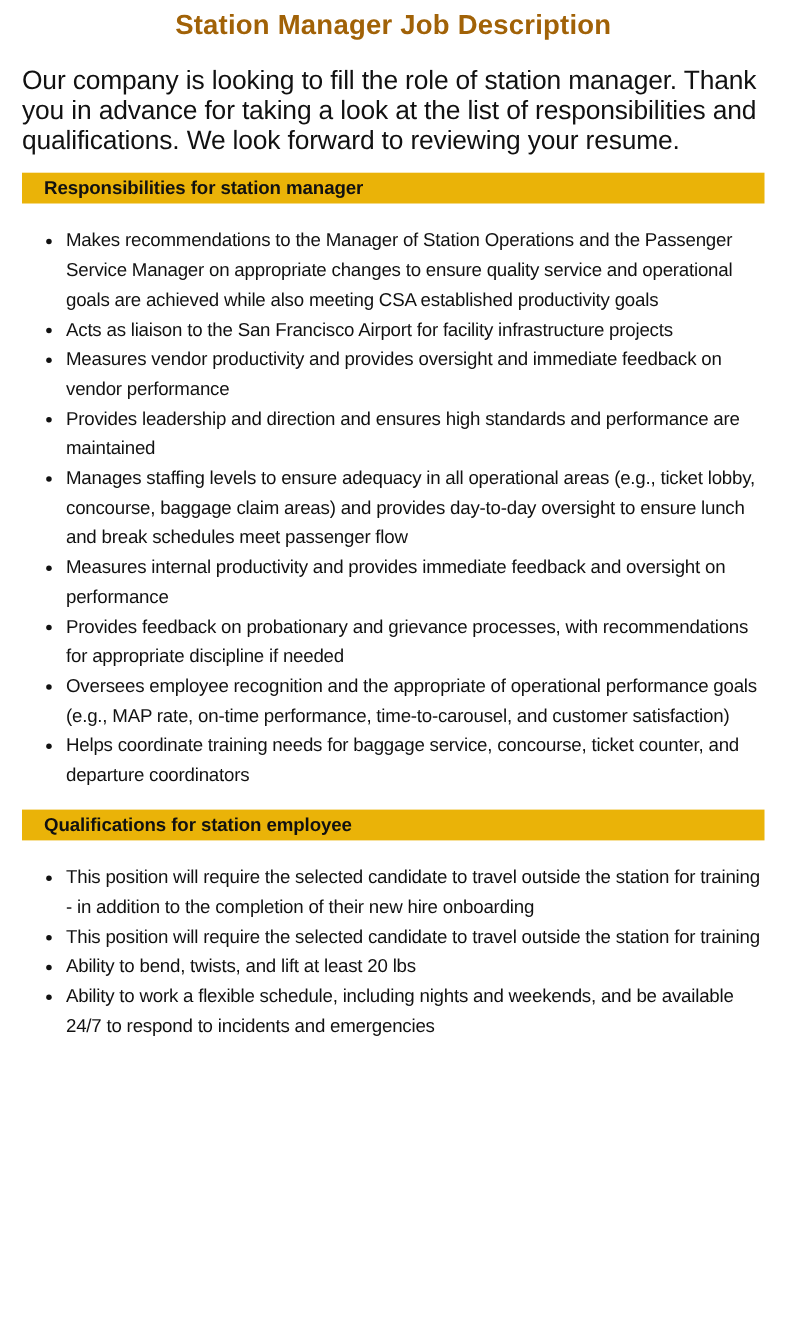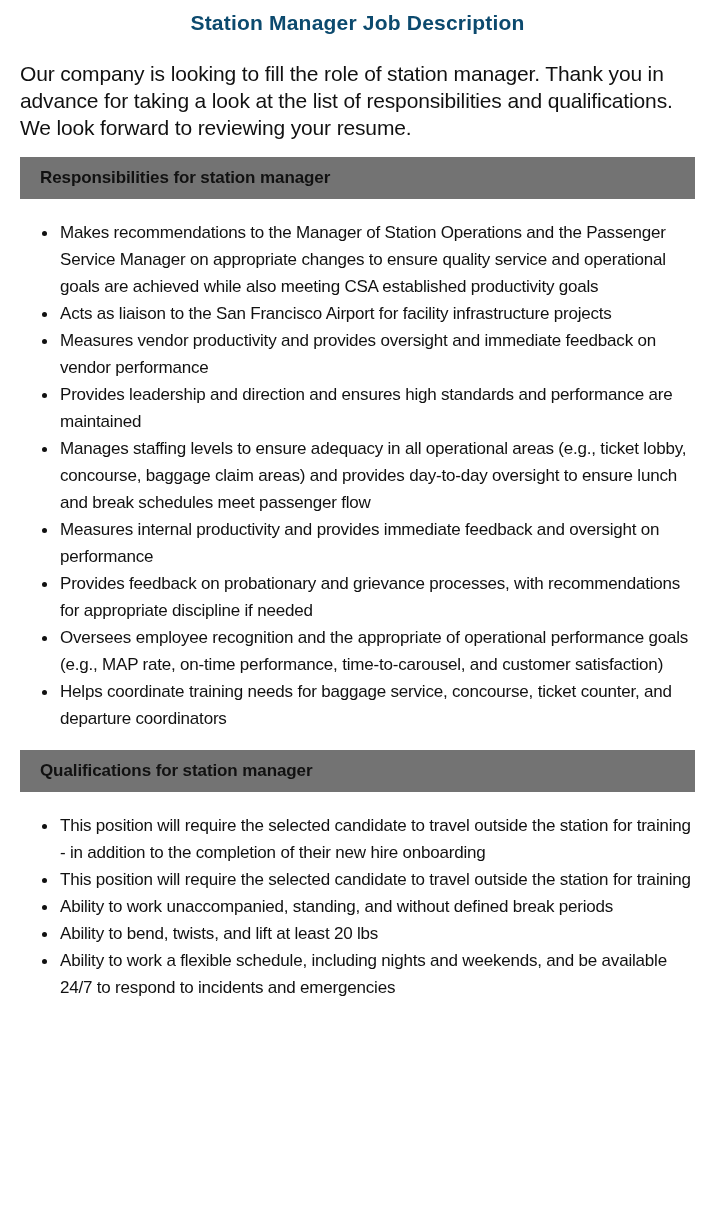--- a/index.html
+++ b/index.html
@@ -14,36 +14,36 @@
       color: #111111;
       font-family: "Liberation Sans", "DejaVu Sans", sans-serif;
     }
     .page {
       padding: 0 25px 0 20px;
     }
     .title {
       margin: 0;
       padding-top: 2px;
       text-align: center;
-      font-size: 21px;
+      font-size: 25px;
       font-weight: bold;
       line-height: 42px;
       letter-spacing: 0.2px;
-      color: #0c4a6e;
+      color: #a16207;
     }
     .intro {
       margin: 16px 0 4px 0;
-      font-size: 21px;
+      font-size: 24px;
       line-height: 27px;
       letter-spacing: -0.15px;
     }
     .section-header {
       margin-top: 16px;
-      height: 42px;
-      background: #737373;
+      height: 28px;
+      background: #eab308;
       display: flex;
       align-items: center;
       padding-left: 20px;
       box-sizing: border-box;
       width: 675px;
     }
     .section-header span {
       font-size: 17px;
       font-weight: bold;
       color: #111111;
@@ -91,22 +91,21 @@
     <li>Measures vendor productivity and provides oversight and immediate feedback on vendor performance</li>
     <li>Provides leadership and direction and ensures high standards and performance are maintained</li>
     <li>Manages staffing levels to ensure adequacy in all operational areas (e.g., ticket lobby, concourse, baggage claim areas) and provides day-to-day oversight to ensure lunch and break schedules meet passenger flow</li>
     <li>Measures internal productivity and provides immediate feedback and oversight on performance</li>
     <li>Provides feedback on probationary and grievance processes, with recommendations for appropriate discipline if needed</li>
     <li>Oversees employee recognition and the appropriate of operational performance goals (e.g., MAP rate, on-time performance, time-to-carousel, and customer satisfaction)</li>
     <li>Helps coordinate training needs for baggage service, concourse, ticket counter, and departure coordinators</li>
   </ul>
 
   <div class="section-header qual-header">
-    <span>Qualifications for station manager</span>
+    <span>Qualifications for station employee</span>
   </div>
   <ul class="items">
     <li>This position will require the selected candidate to travel outside the station for training - in addition to the completion of their new hire onboarding</li>
     <li>This position will require the selected candidate to travel outside the station for training</li>
-    <li>Ability to work unaccompanied, standing, and without defined break periods</li>
     <li>Ability to bend, twists, and lift at least 20 lbs</li>
     <li>Ability to work a flexible schedule, including nights and weekends, and be available 24/7 to respond to incidents and emergencies</li>
   </ul>
 </div>
 
 </body></html>

